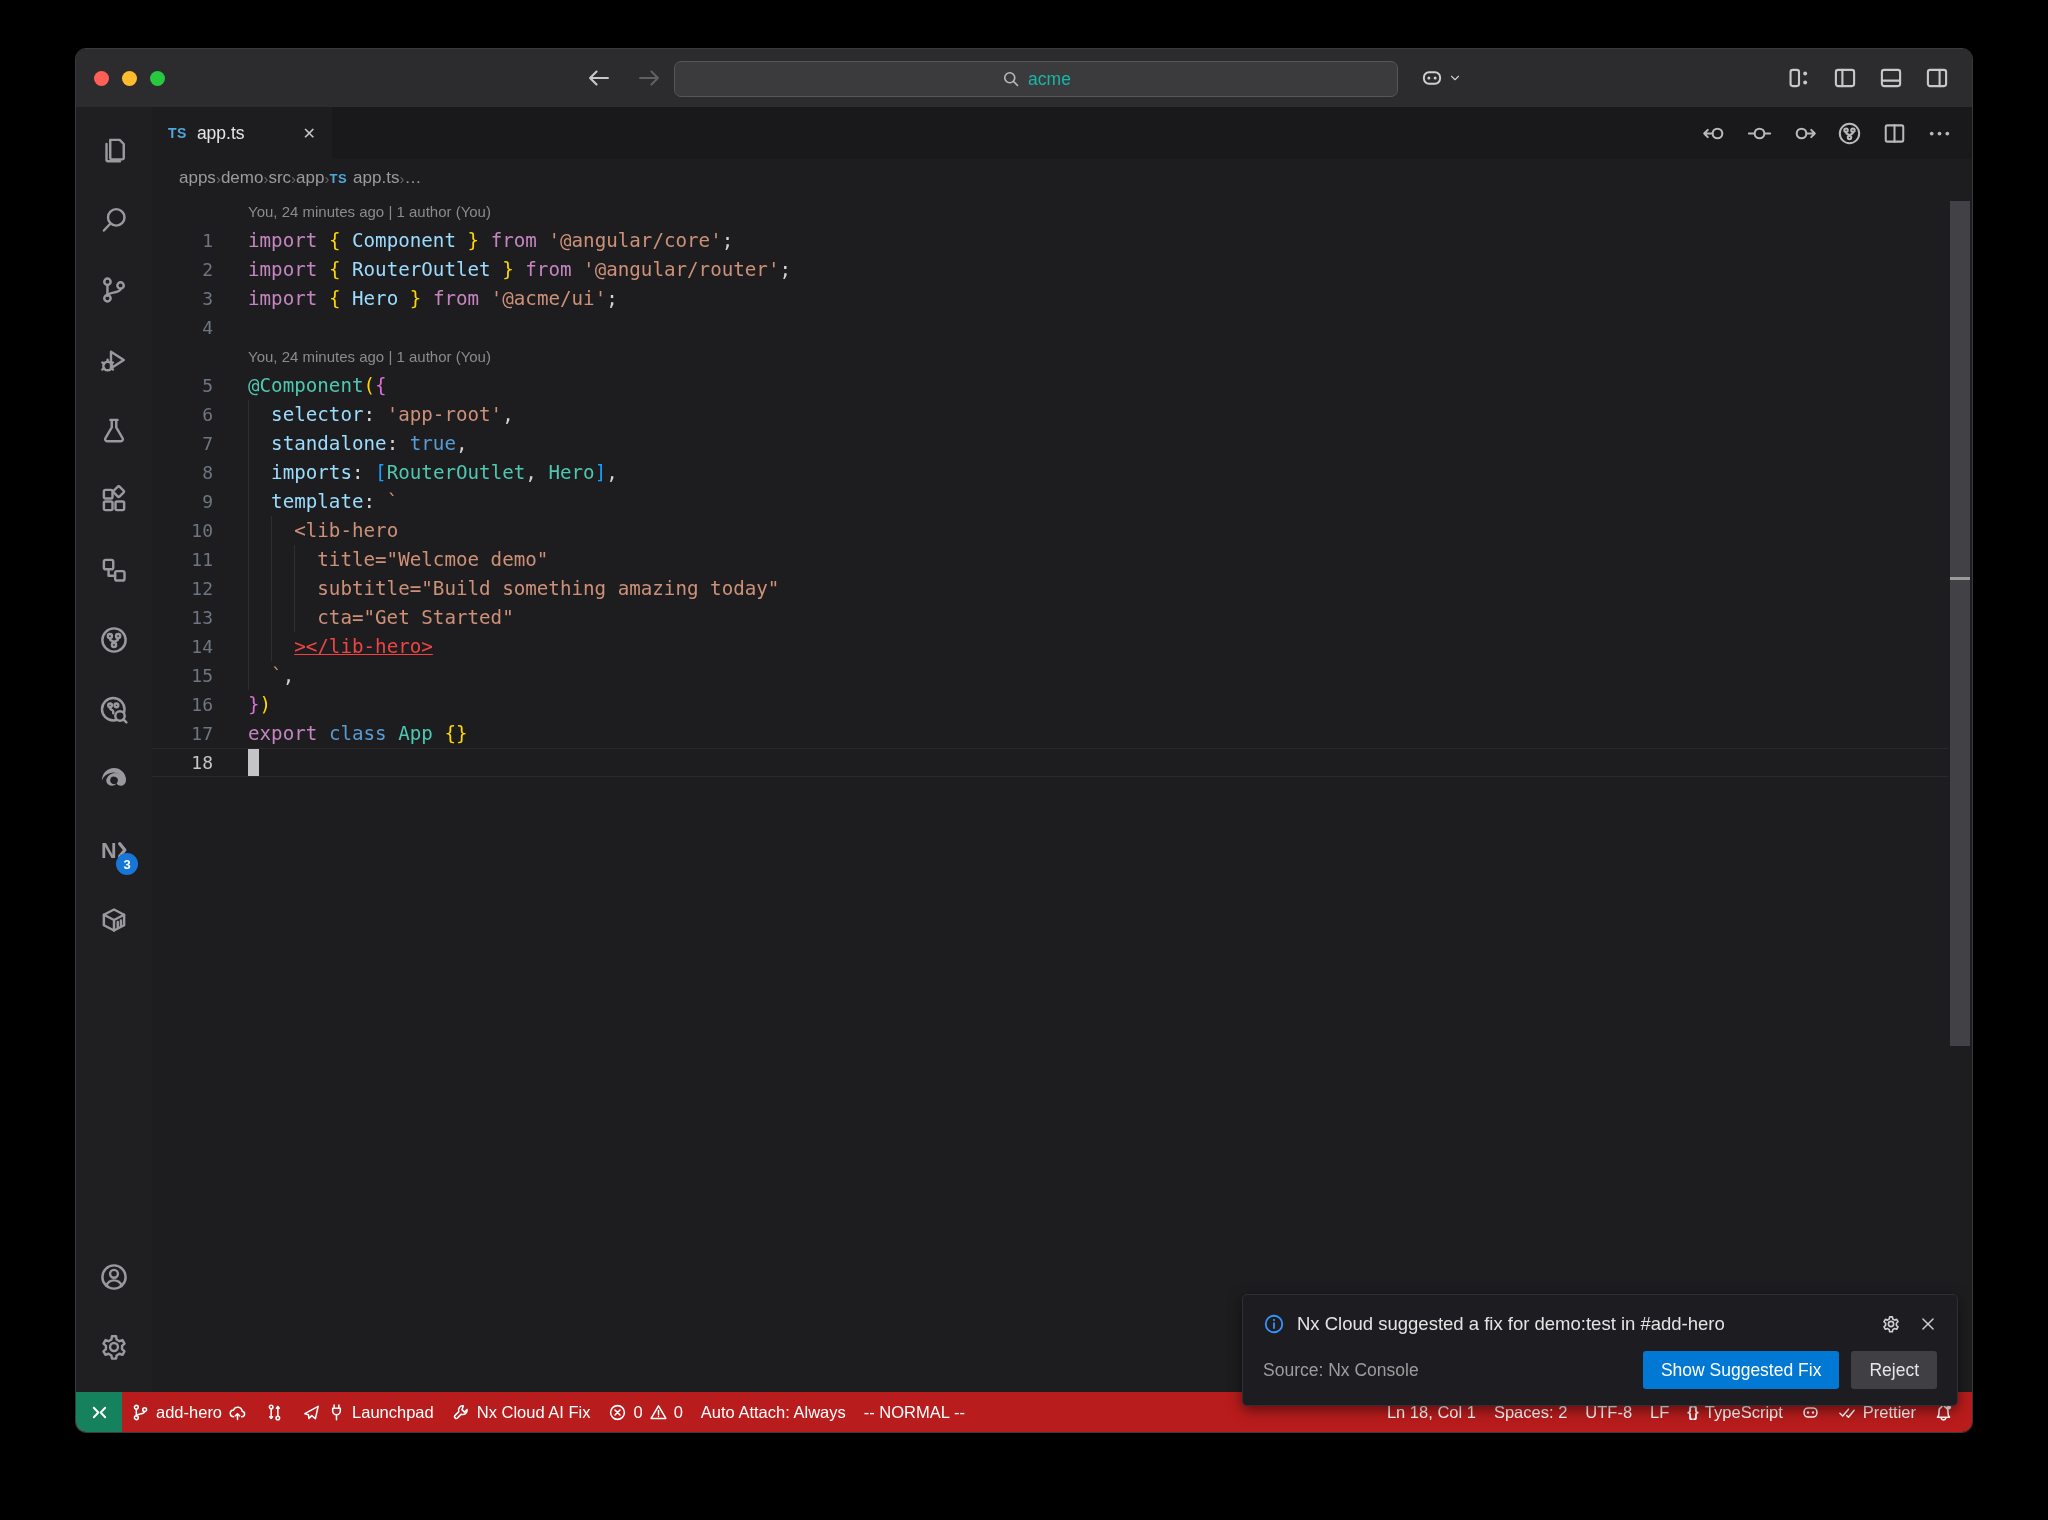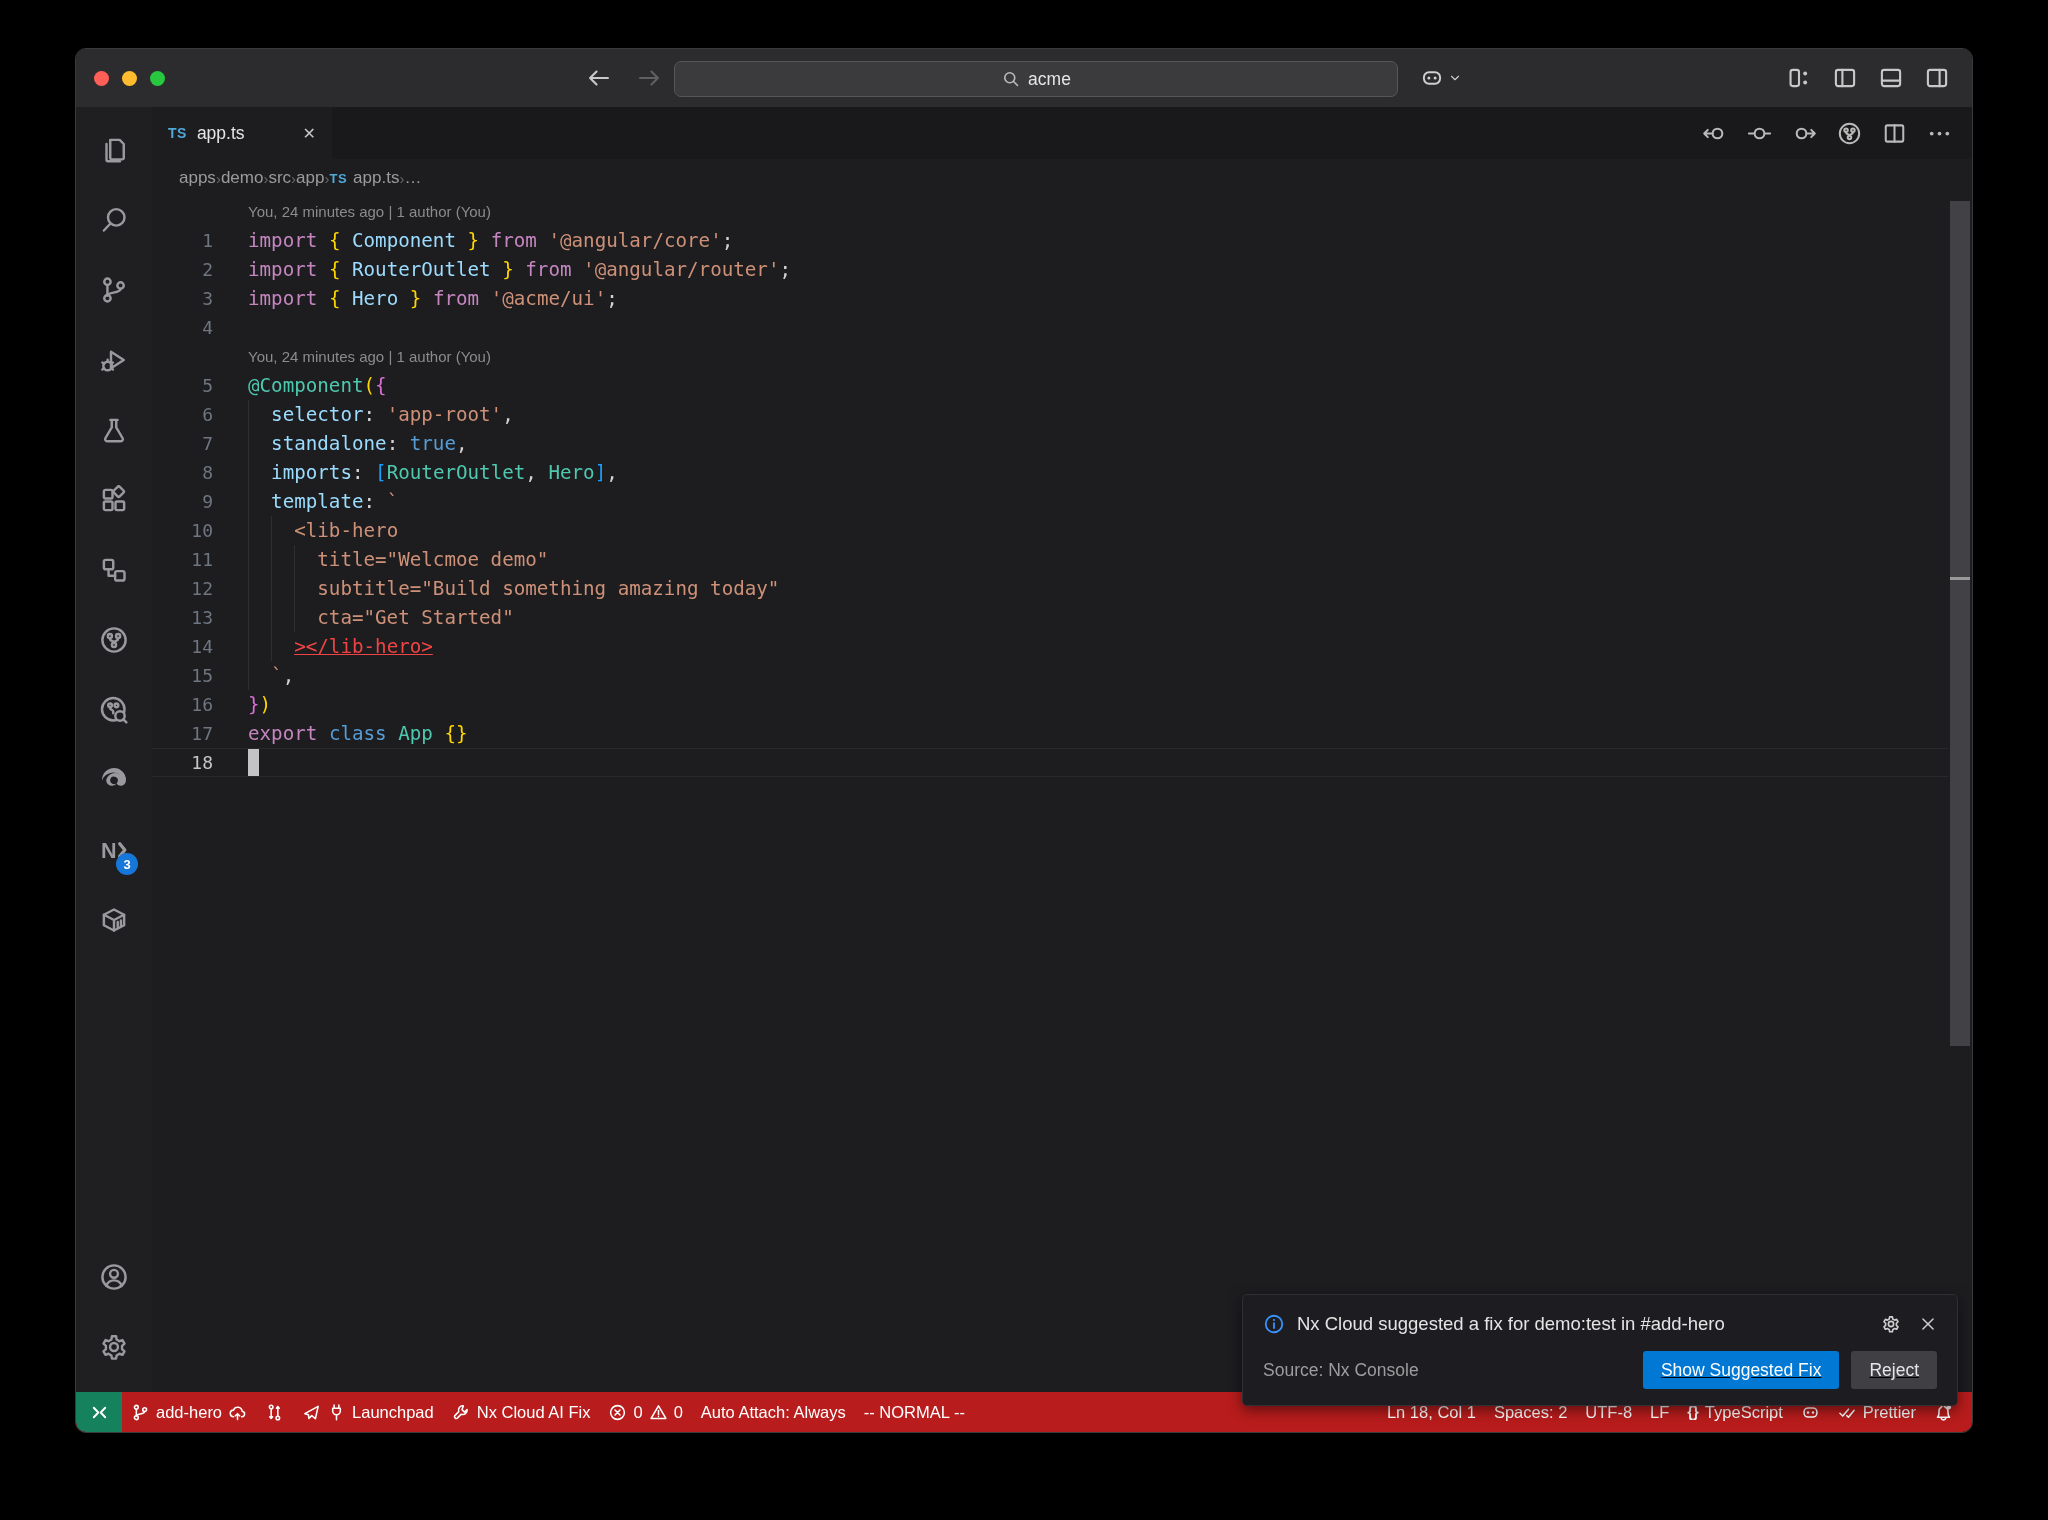--- a/index.html
+++ b/index.html
@@ -8,21 +8,21 @@
     border-radius:11px;overflow:hidden;border:1px solid #3a3a3d;box-sizing:border-box;}
   
   .titlebar{position:absolute;left:0;top:0;width:100%;height:58px;background:#2c2c2e;}
   .traffic{position:absolute;left:18px;top:0;height:58px;display:flex;align-items:center;gap:13px;}
   .tl{width:15px;height:15px;border-radius:50%;}
   .navarrows{position:absolute;left:508px;top:0;height:58px;display:flex;align-items:center;gap:20px;}
   .icon{display:inline-flex;align-items:center;justify-content:center;}
   .icon svg{display:block;}
   .searchbox{position:absolute;left:598px;top:12px;width:722px;height:34px;background:#3b3b3d;
     border:1px solid #565659;border-radius:7px;display:flex;align-items:center;justify-content:center;
-    gap:7px;color:#e5e5e5;font-size:17.5px;}
+    gap:7px;color:#14b8a6;font-size:17.5px;}
   .copilot-group{position:absolute;left:1344px;top:0;height:58px;display:flex;align-items:center;gap:4px;color:#cfcfcf;}
   .tb-right{position:absolute;right:20px;top:0;height:58px;display:flex;align-items:center;gap:16px;color:#c8c8c8;}
   .icon-btn{display:inline-flex;align-items:center;justify-content:center;width:30px;height:30px;border-radius:5px;}
   
   .activitybar{position:absolute;left:0;top:58px;width:76px;bottom:40px;background:#1f1f22;
     display:flex;flex-direction:column;align-items:center;}
   .ab-item{width:76px;height:70px;display:flex;align-items:center;justify-content:center;
     color:#9a9a9e;position:relative;}
   .ab-item:first-child{margin-top:8px;}
   .ab-badge{position:absolute;right:14px;bottom:10px;min-width:22px;height:22px;border-radius:11px;
@@ -54,21 +54,21 @@
   .sb-thumb{position:absolute;left:0;top:0;width:20px;height:845px;background:#424246;}
   .sb-mark{position:absolute;left:0;top:376px;width:20px;height:3px;background:#9a9a9a;}
   
   .toast{position:absolute;right:14px;bottom:26px;width:716px;height:112px;background:#1d1d21;
     border:1px solid #2f2f34;border-radius:5px;box-shadow:0 4px 14px rgba(0,0,0,.5);
     padding:18px 20px;box-sizing:border-box;z-index:5;}
   .toast-row1{display:flex;align-items:center;gap:12px;color:#e4e4e4;font-size:18.5px;}
   .toast-icons{margin-left:auto;display:flex;align-items:center;gap:18px;color:#cfcfcf;}
   .toast-row2{display:flex;align-items:center;margin-top:16px;}
   .toast-src{color:#9d9d9d;font-size:17.5px;}
-  .toast-btns{margin-left:auto;display:flex;gap:12px;text-decoration:underline;}
+  .toast-btns{margin-left:auto;display:flex;gap:12px;}
   .btn{height:38px;display:flex;align-items:center;padding:0 18px;font-size:17.5px;border-radius:3px;color:#fff;}
   .btn-primary{background:#0078d4;}
   .btn-secondary{background:#3f3f44;color:#e6e6e6;}
   
   .statusbar{position:absolute;left:0;bottom:0;width:100%;height:40px;background:#b91c1c;color:#fff;
     display:flex;align-items:center;font-size:16.5px;}
   .sb-remote{width:46px;height:40px;display:flex;align-items:center;justify-content:center;border-radius:0 0 0 10px;}
   .sb-item{display:flex;align-items:center;gap:6px;padding:0 9px;height:100%;white-space:nowrap;}
   .sb-left{display:flex;align-items:center;height:100%;}
   .sb-right{margin-left:auto;display:flex;align-items:center;height:100%;padding-right:10px;}

